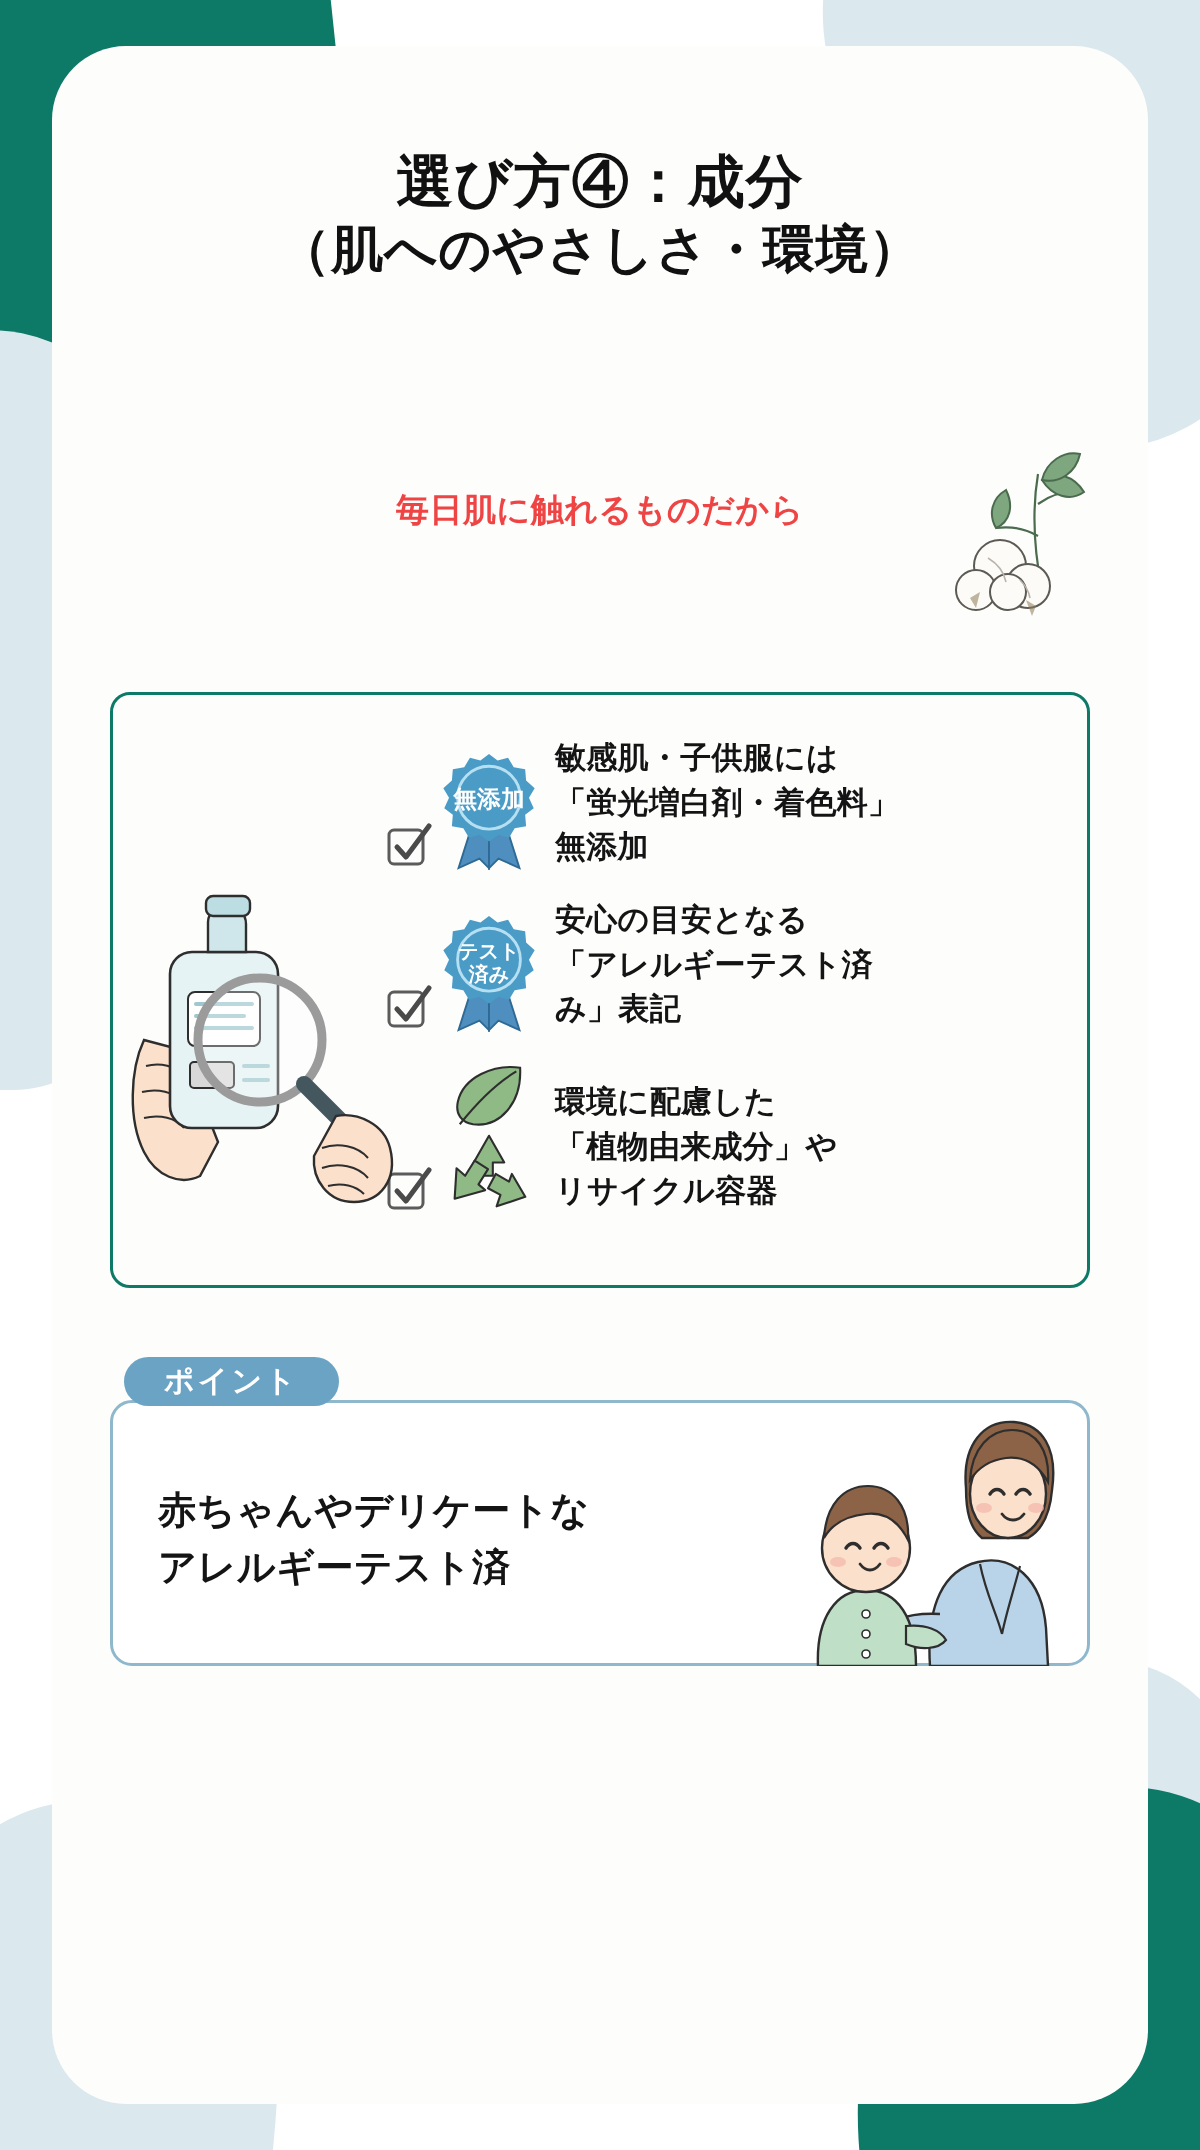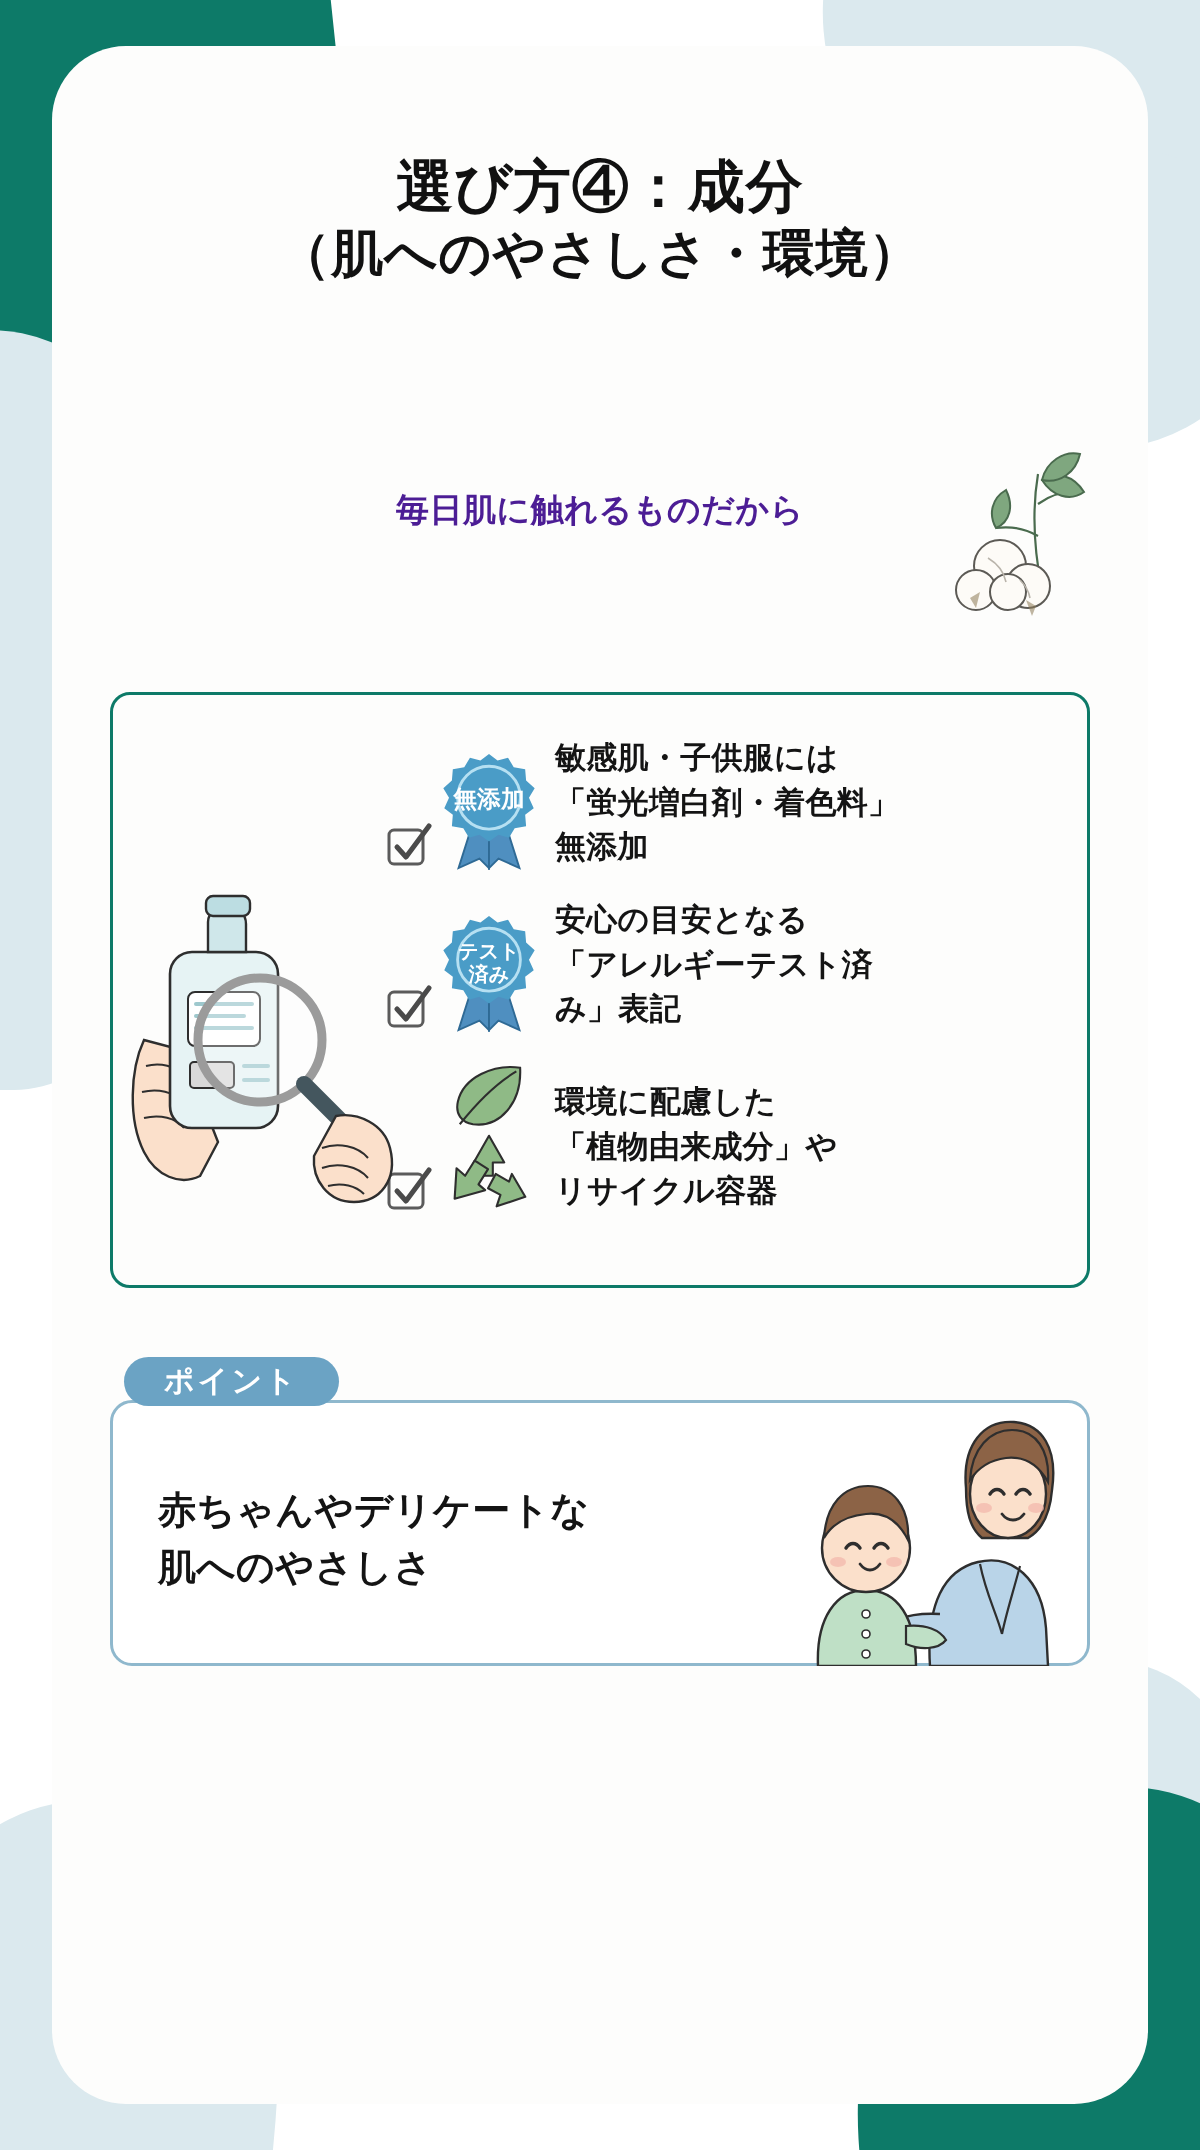--- a/index.html
+++ b/index.html
@@ -67,29 +67,29 @@
 
   
   .headline {
     position:absolute; left:0; right:0; top:152px;
     text-align:center;
     color:#111111;
     font-weight:bold;
     font-size:57px;
     line-height:1.22;
     letter-spacing:1px;
-    font-family:Liberation Sans, sans-serif;
+    font-family:Liberation Mono, monospace;
   }
   .headline .l2 { font-size:52px; }
 
   
   .subtitle {
     position:absolute; left:0; right:0; top:484px;
     text-align:center;
-    color:#4c1d95;
+    color:#ef4444;
     font-weight:bold;
     font-size:33px;
     line-height:1.55;
     letter-spacing:0.5px;
   }
 
   
   .cotton { position:absolute; right:108px; top:440px; width:200px; height:180px; z-index:3; }
 
   
@@ -321,21 +321,21 @@
         <div>リサイクル容器</div>
       </div>
     </div>
 
   </div>
 
   <div class="point-box"></div>
   <div class="point-tag">ポイント</div>
   <div class="point-text">
     <div>赤ちゃんやデリケートな</div>
-    <div>肌へのやさしさ</div>
+    <div>アレルギーテスト済</div>
   </div>
 
   <svg class="family-ill" viewBox="0 0 290 268">
 
     <path d="M150 268 C146 206 164 172 198 164 C232 156 262 180 266 230 L268 268 Z" fill="#b9d4e8" stroke="#2e2e2e" stroke-width="2.4"></path>
     <path d="M200 166 C206 196 216 214 222 236" fill="none" stroke="#2e2e2e" stroke-width="2.2"></path>
     <path d="M240 168 C232 198 226 216 222 236" fill="none" stroke="#2e2e2e" stroke-width="2.2"></path>
 
     <path d="M186 90 C182 46 204 22 234 24 C262 26 278 50 272 92 C270 116 262 132 248 140 L202 140 C190 130 186 114 186 90 Z" fill="#8c6346" stroke="#2e2e2e" stroke-width="2.4"></path>
 

